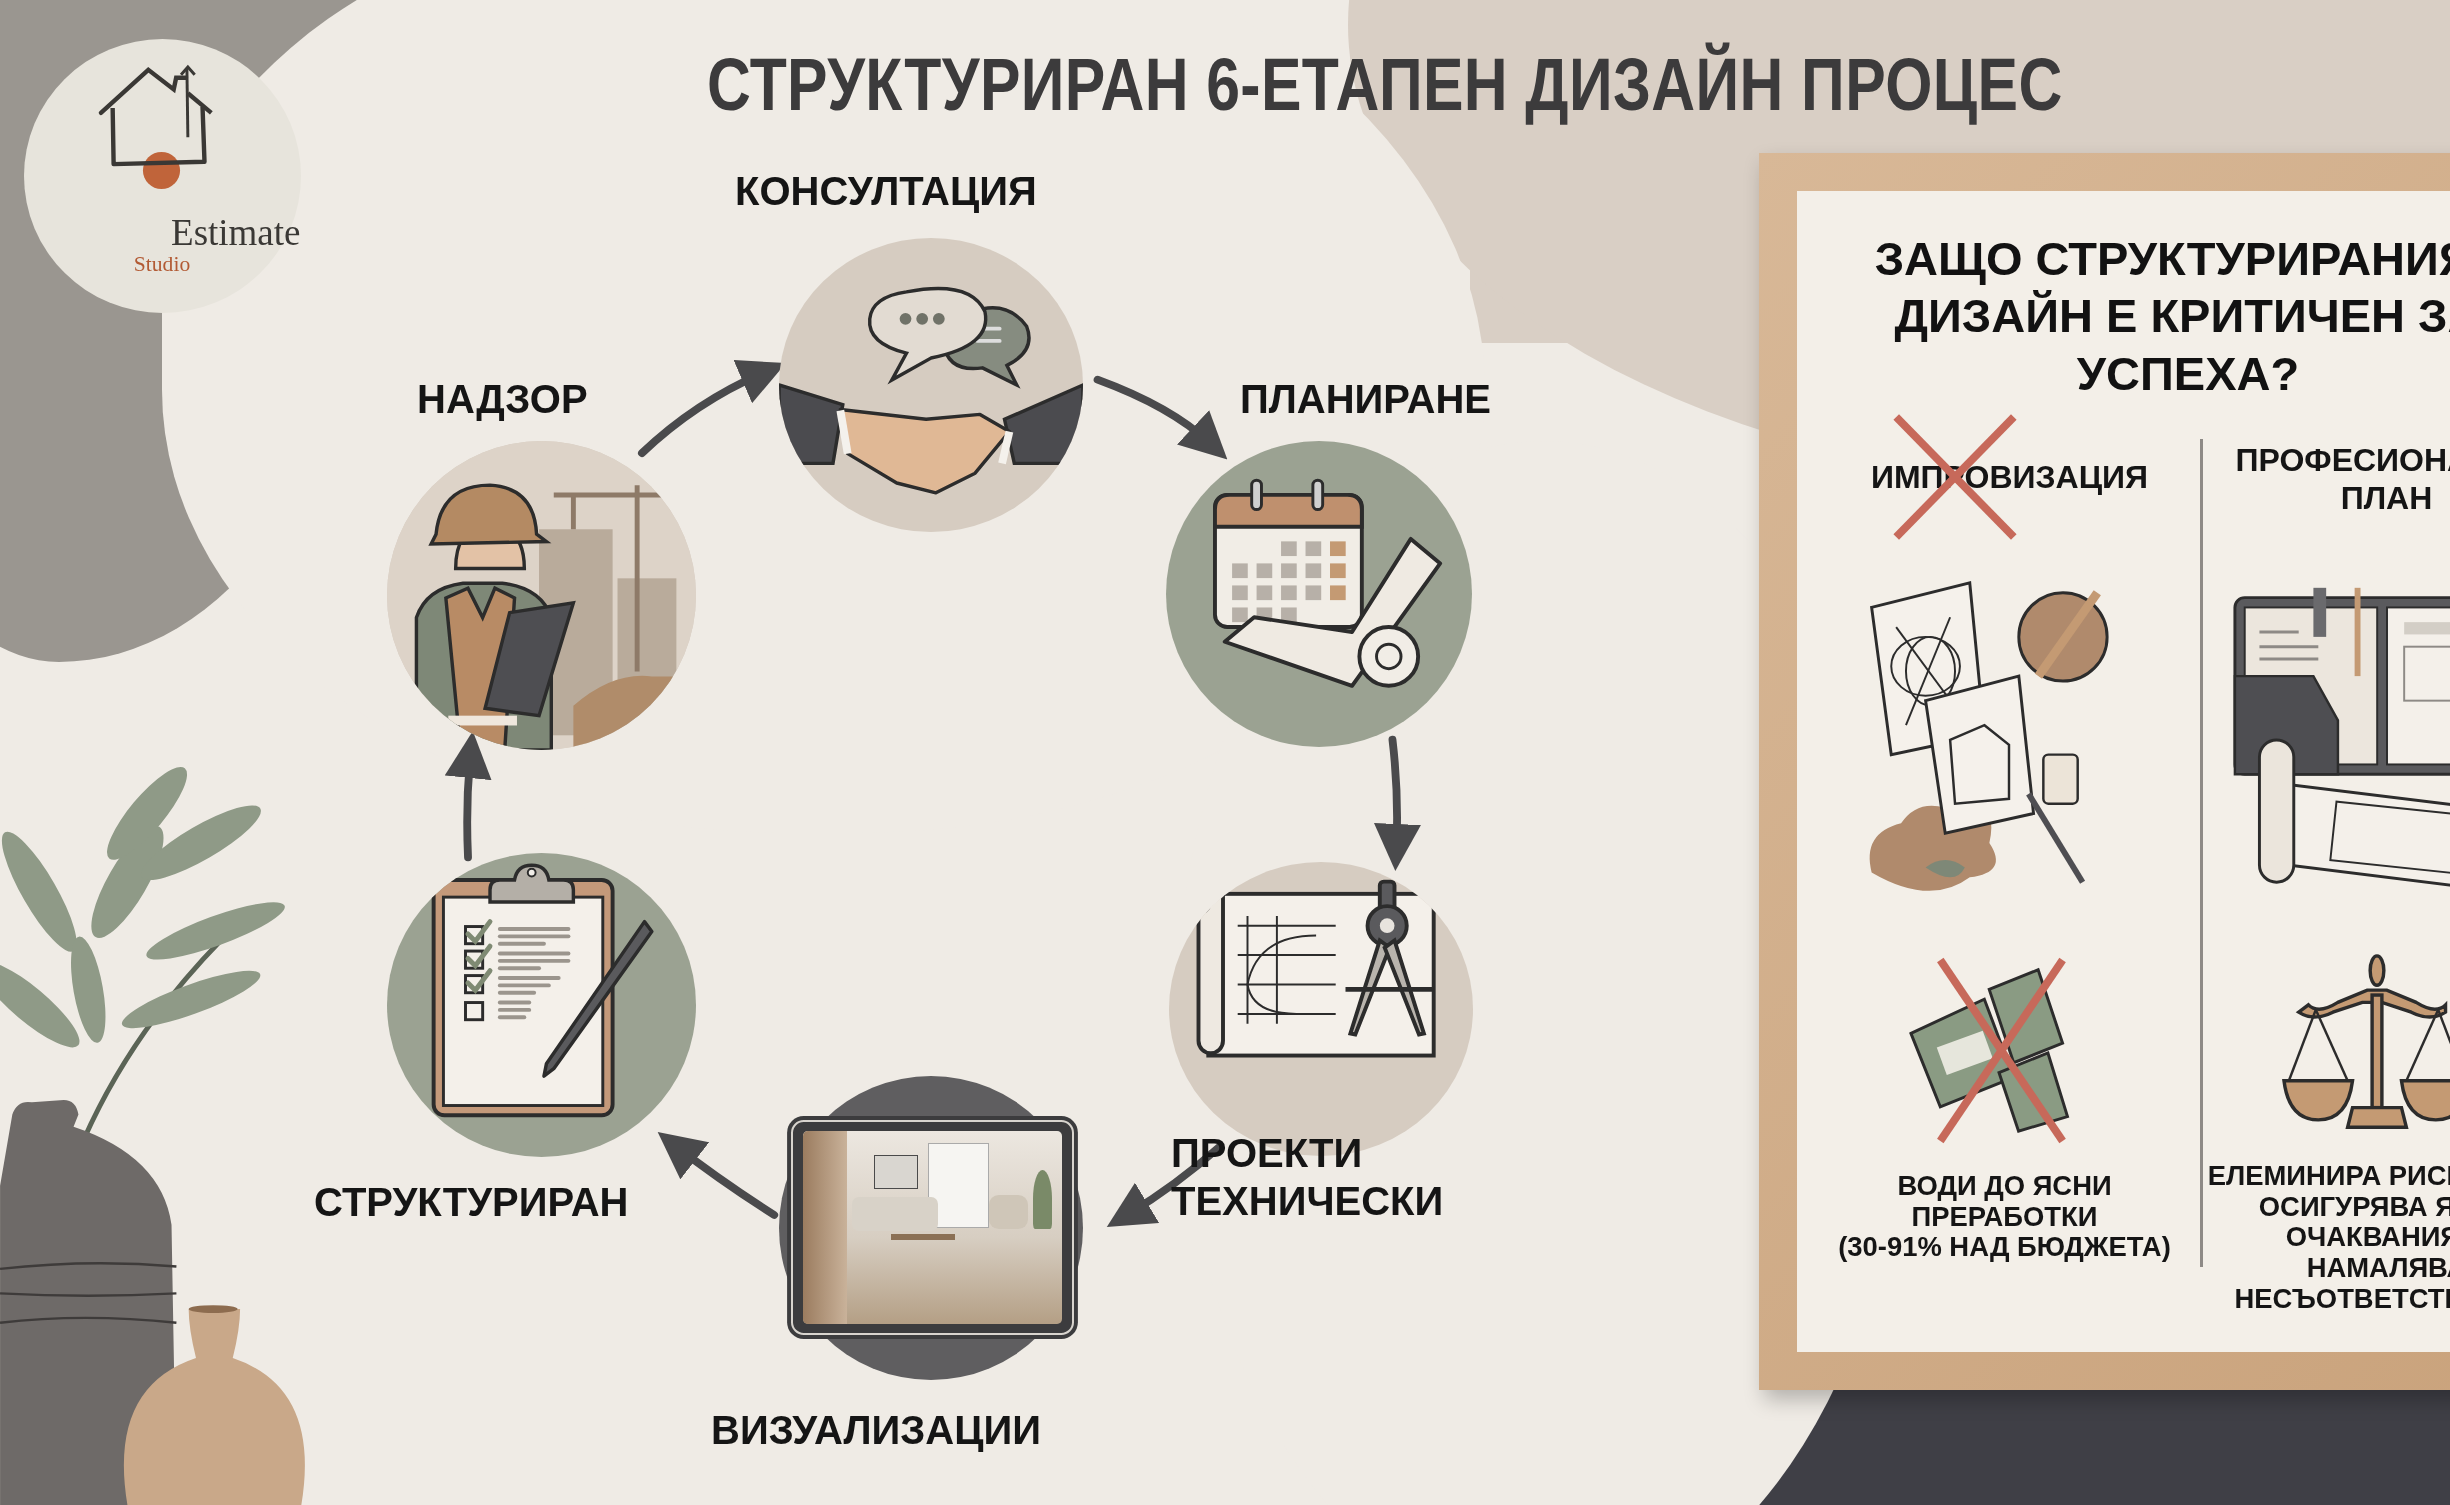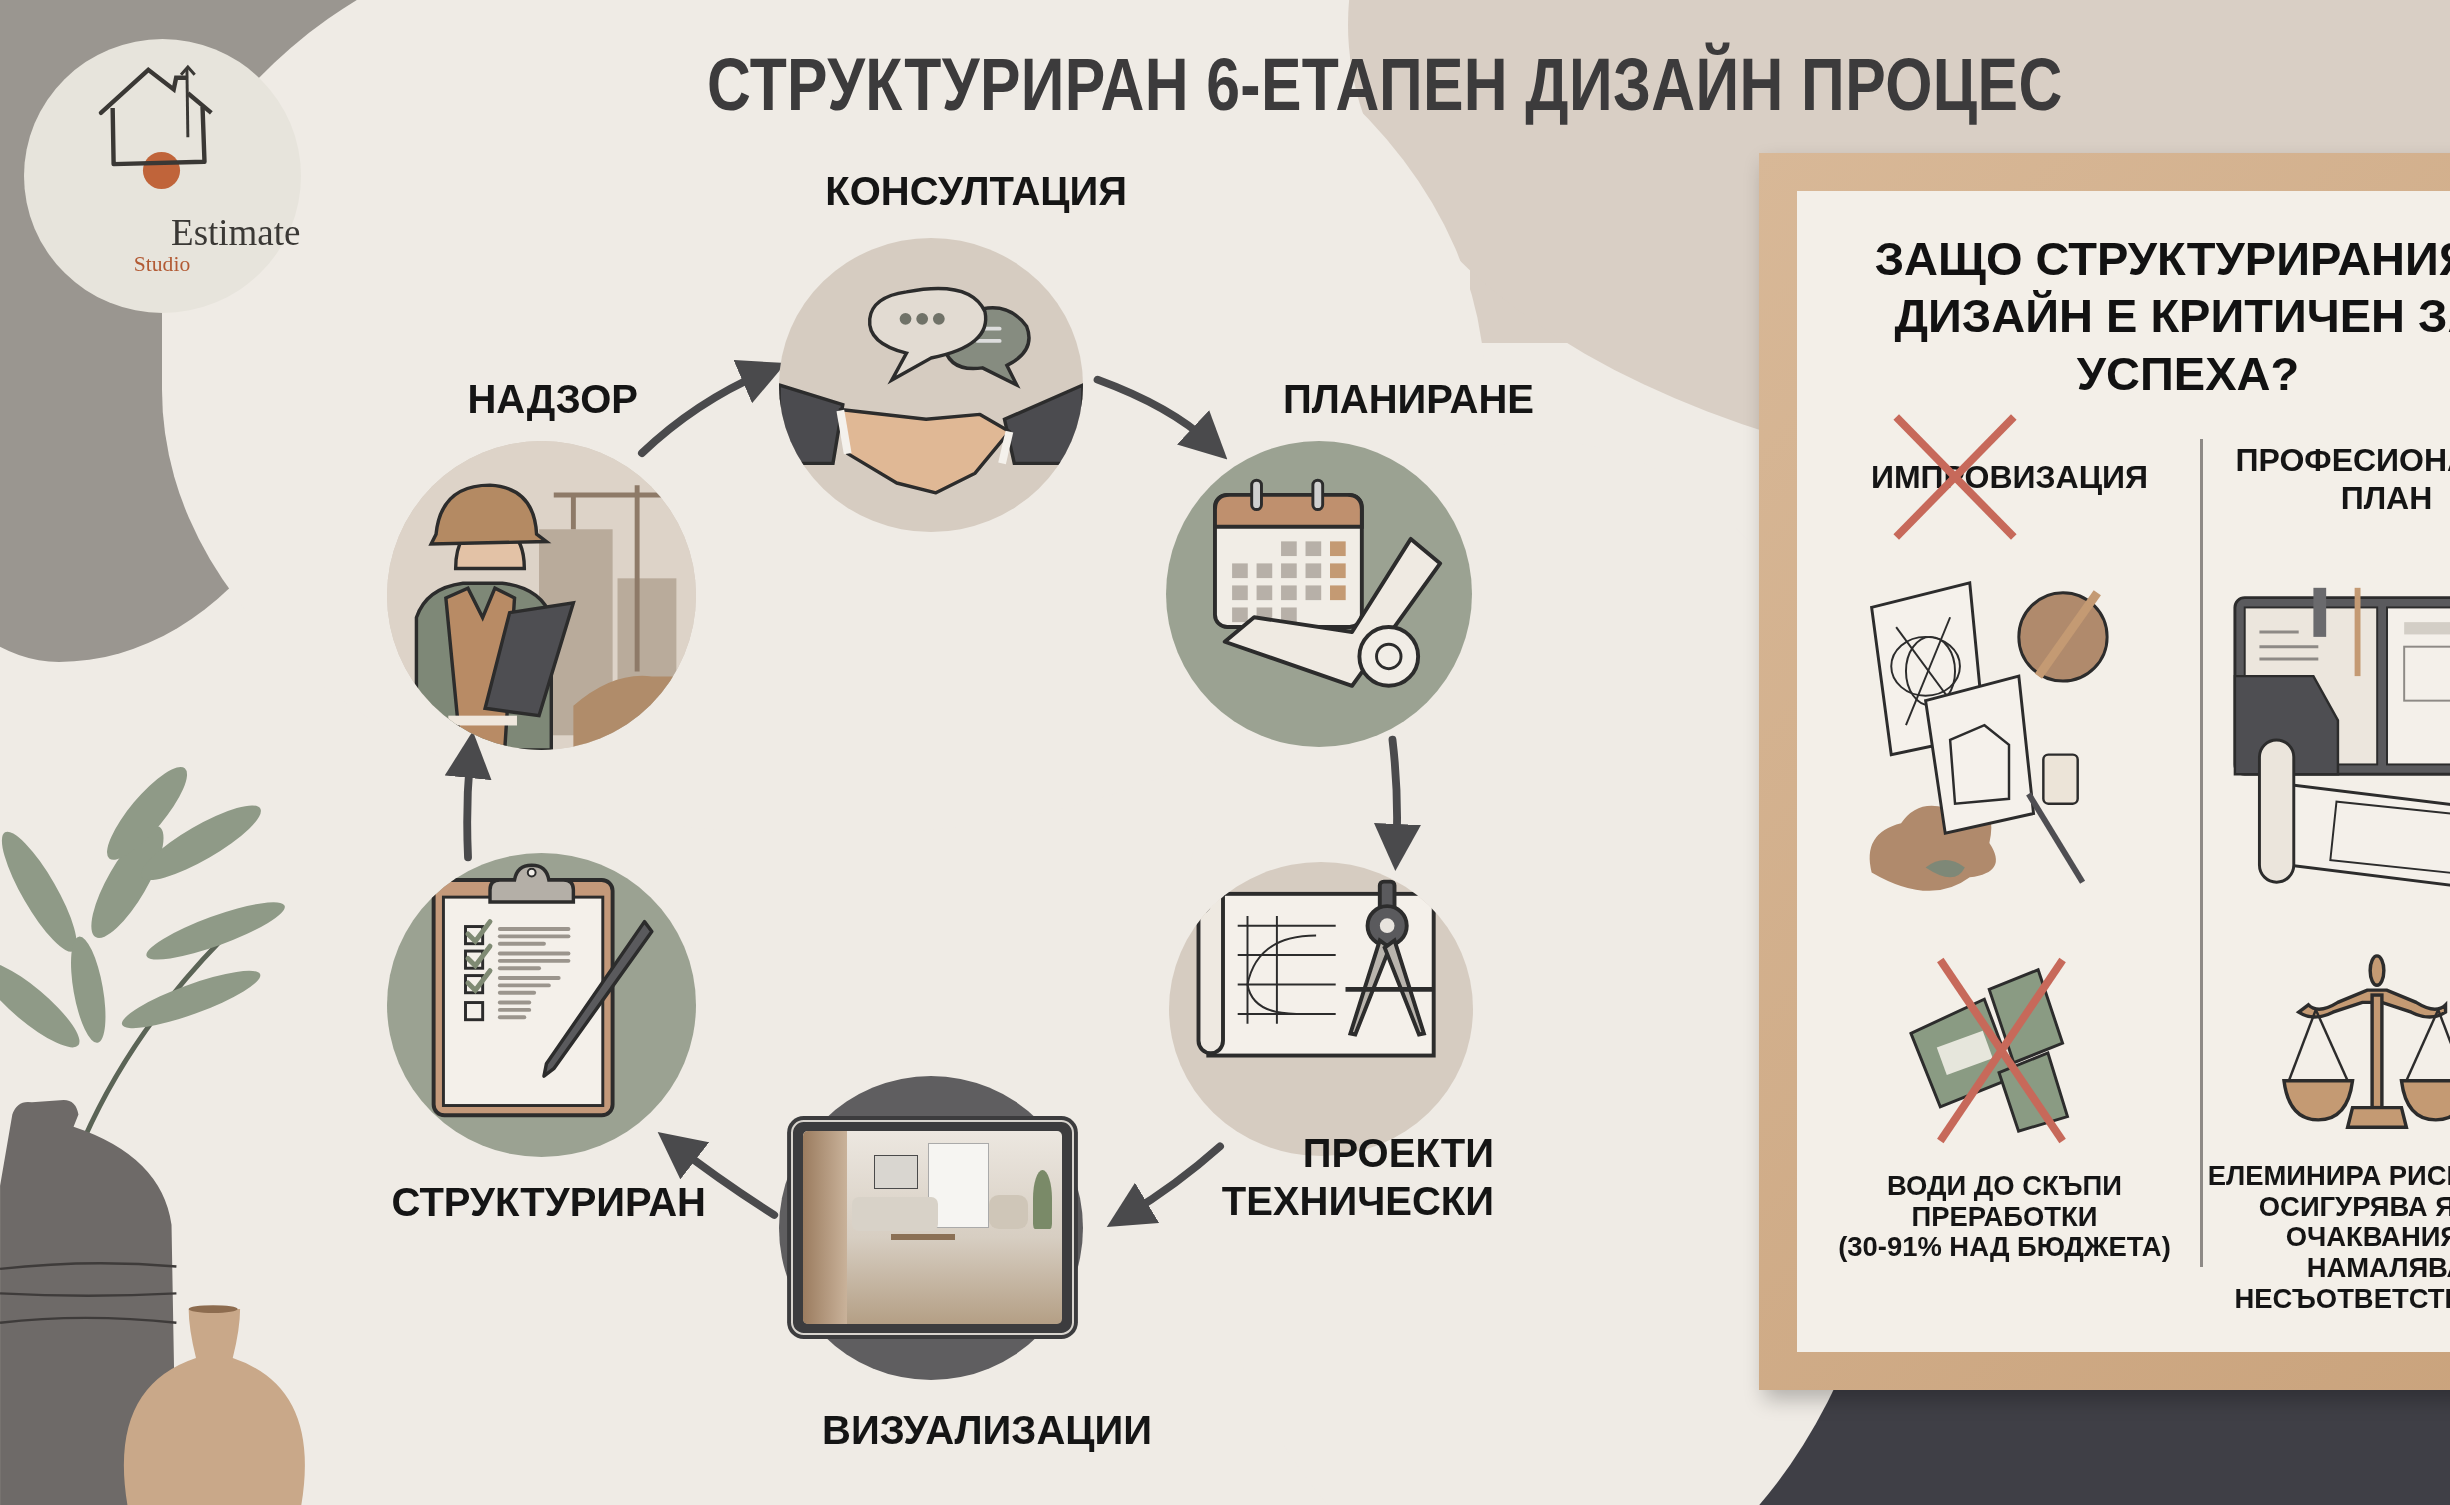--- a/index.html
+++ b/index.html
@@ -14,21 +14,21 @@
   .bg-cream-mid{left:1176px;top:441px;width:735px;height:1176px;border-radius:50%;background:#efebe5;}
 
   .logo-circle{left:23.5px;top:39px;width:277px;height:274px;border-radius:50%;background:#e7e4dc;}
   .logo-text{left:23.5px;width:277px;text-align:center;font-family:"Liberation Serif","DejaVu Serif",serif;}
   .logo-name{top:211px;font-size:37px;color:#3a3835;text-align:right;}
   .logo-sub{top:252px;font-size:21.6px;color:#b25a34;}
 
   .main-title{left:564px;top:42px;width:1588px;text-align:center;font-size:74px;font-weight:bold;color:#3c3b3c;letter-spacing:0.5px;transform:scaleX(0.82);transform-origin:center;white-space:nowrap;}
 
   .node{border-radius:50%;overflow:hidden;}
-  .node-label{font-size:40px;font-weight:bold;color:#151515;text-align:right;white-space:nowrap;line-height:1.2;}
+  .node-label{font-size:40px;font-weight:bold;color:#151515;text-align:left;white-space:nowrap;line-height:1.2;}
 
   .frame{left:1759px;top:153px;width:858px;height:1237px;background:linear-gradient(135deg,#d8b897,#c9a27b);box-shadow:4.9px 9.8px 19.6px rgba(0,0,0,0.25);}
   .frame-inner{left:1797px;top:191px;width:782px;height:1161px;background:#f3efe8;}
   .panel-title{left:1797px;top:230px;width:782px;text-align:center;font-size:47px;font-weight:bold;color:#121212;line-height:1.22;}
   .divider{left:2200px;top:439px;width:2.5px;height:828px;background:#8e8a86;}
   .col-head{font-size:32px;font-weight:bold;color:#151515;text-align:center;line-height:1.2;}
   .col-text{font-size:27.4px;font-weight:bold;color:#151515;text-align:center;line-height:1.12;}
   .xmark line{stroke:#c7695a;stroke-width:16;}
   svg{overflow:visible;}
 </style>
@@ -293,21 +293,21 @@
   <g fill="#e6e6dc">
       <rect x="80" y="160" width="100" height="60" transform="rotate(-20 130 190)"></rect>
     </g>
   <g class="xmark">
       <line x1="80" y1="0" x2="330" y2="370"></line>
       <line x1="330" y1="0" x2="80" y2="370"></line>
     </g>
 </svg>
 
 <div class="abs col-text" style="left:1823px;top:1171px;width:363px;">
-  <div>ВОДИ ДО СКЪПИ</div>
+  <div>ВОДИ ДО ЯСНИ</div>
   <div>ПРЕРАБОТКИ</div>
   <div>(30-91% НАД БЮДЖЕТА)</div>
 </div>
 
 <div class="abs col-head" style="left:2210px;top:441px;width:353px;">
   <div>ПРОФЕСИОНАЛЕН</div>
   <div>ПЛАН</div>
 </div>
 
 <svg class="abs" style="left:2230px;top:578px;width:314px;height:314px;" viewBox="0 0 640 640">

